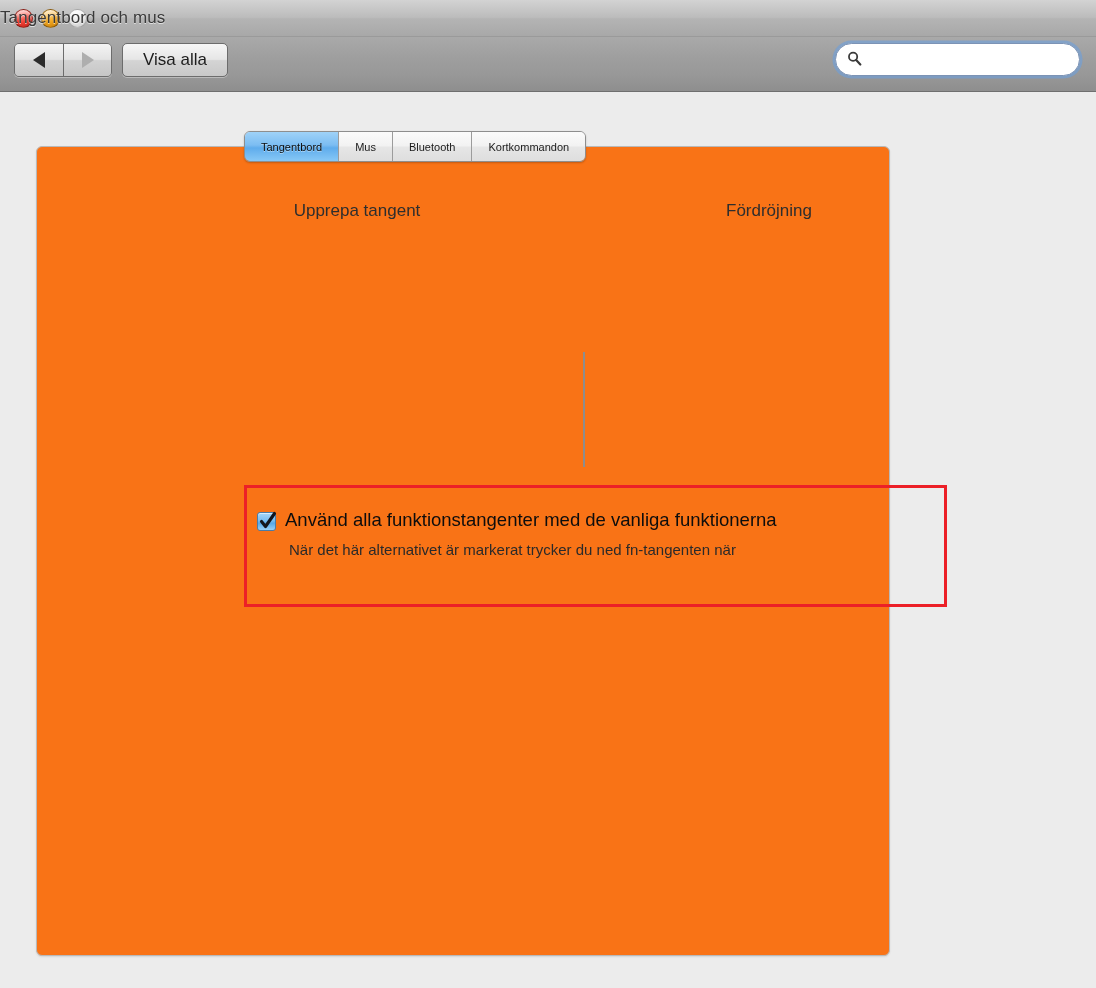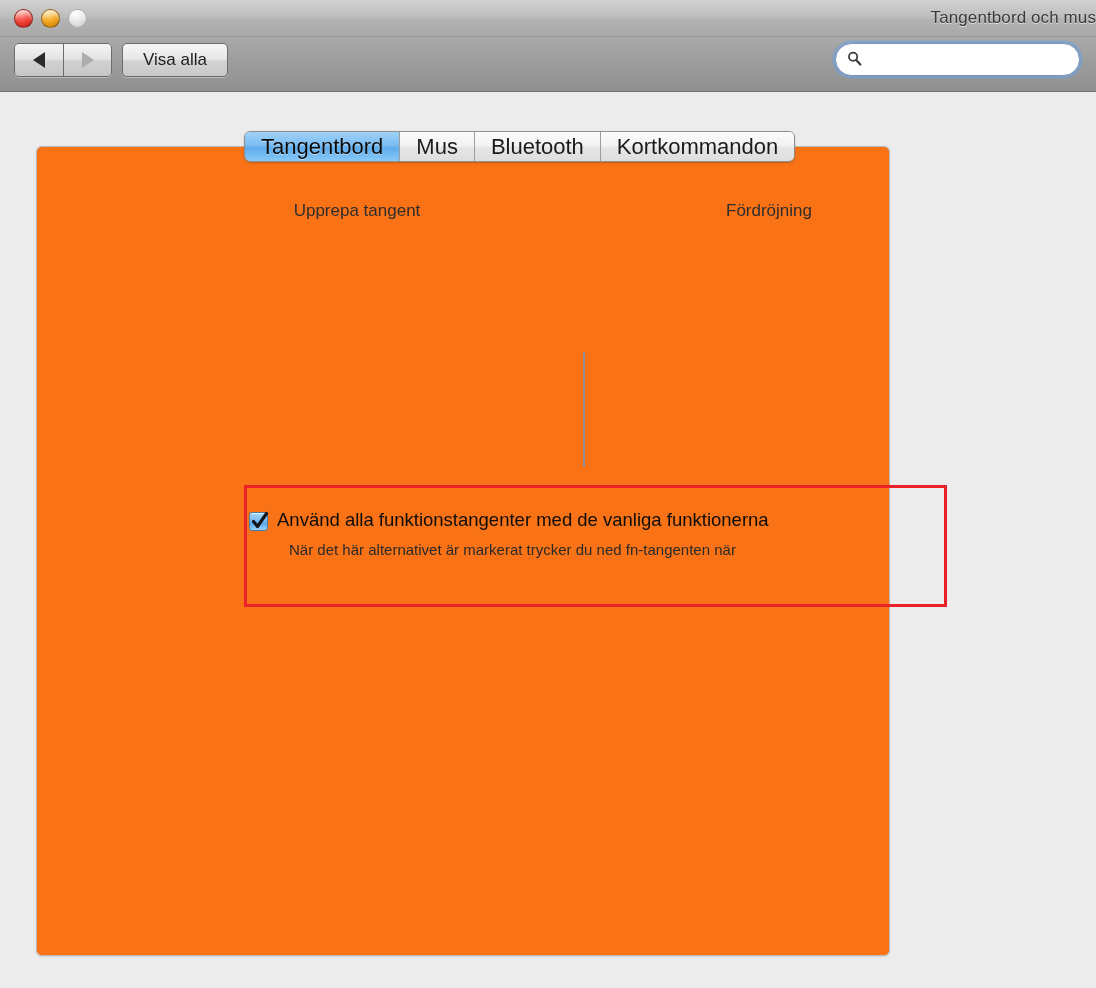--- a/index.html
+++ b/index.html
@@ -24,21 +24,21 @@
     position: absolute;
     left: 0; top: 0;
     width: 1096px; height: 37px;
     background: linear-gradient(to bottom, #d3d3d3 0%, #bcbcbc 48%, #b4b4b4 52%, #a8a8a8 100%);
     border-bottom: 1px solid #9a9a9a;
   }
   .title-text {
     position: absolute;
     left: 0; top: 8px;
     width: 1096px;
-    text-align: right;
+    text-align: left;
     font-size: 17px;
     color: #3a3a3a;
     text-shadow: 0 1px 0 rgba(255,255,255,0.6);
     letter-spacing: 0.1px;
   }
   .traffic {
     position: absolute;
     left: 14px; top: 9px;
     display: flex;
     gap: 8px;
@@ -154,21 +154,21 @@
     border: 1px solid #8e8e8e;
     border-radius: 6px;
     overflow: hidden;
     box-shadow: 0 1px 2px rgba(0,0,0,0.22);
     z-index: 5;
   }
   .tab {
     height: 100%;
     padding: 0 16px;
     display: flex; align-items: center; justify-content: center;
-    font-size: 22px;
+    font-size: 11px;
     color: #1b1b1b;
     background: linear-gradient(to bottom, #fbfbfb 0%, #f2f2f2 48%, #e6e6e6 52%, #dedede 100%);
     cursor: default;
     white-space: nowrap;
   }
   .tab + .tab { border-left: 1px solid #9c9c9c; }
   .tab.active {
     background: linear-gradient(to bottom, #9fd2f8 0%, #7cbdf2 45%, #5facec 55%, #87c8f6 100%);
     color: #0b0b0b;
     text-shadow: 0 1px 0 rgba(255,255,255,0.45);
@@ -224,21 +224,21 @@
 
   
   .redbox {
     position: absolute;
     left: 207px; top: 338px;
     width: 703px; height: 122px;
     border: 3px solid #ec2027;
   }
   .check-row {
     position: absolute;
-    left: 212px; top: 362px;
+    left: 220px; top: 362px;
     display: flex;
     align-items: flex-start;
   }
   .checkbox {
     width: 19px; height: 19px;
     margin-top: 3px;
     border-radius: 3px;
     background: linear-gradient(to bottom, #a8d6f6 0%, #79bdf0 45%, #58a8e8 60%, #9ad0f6 100%);
     border: 1px solid #4a7ca8;
     position: relative;

